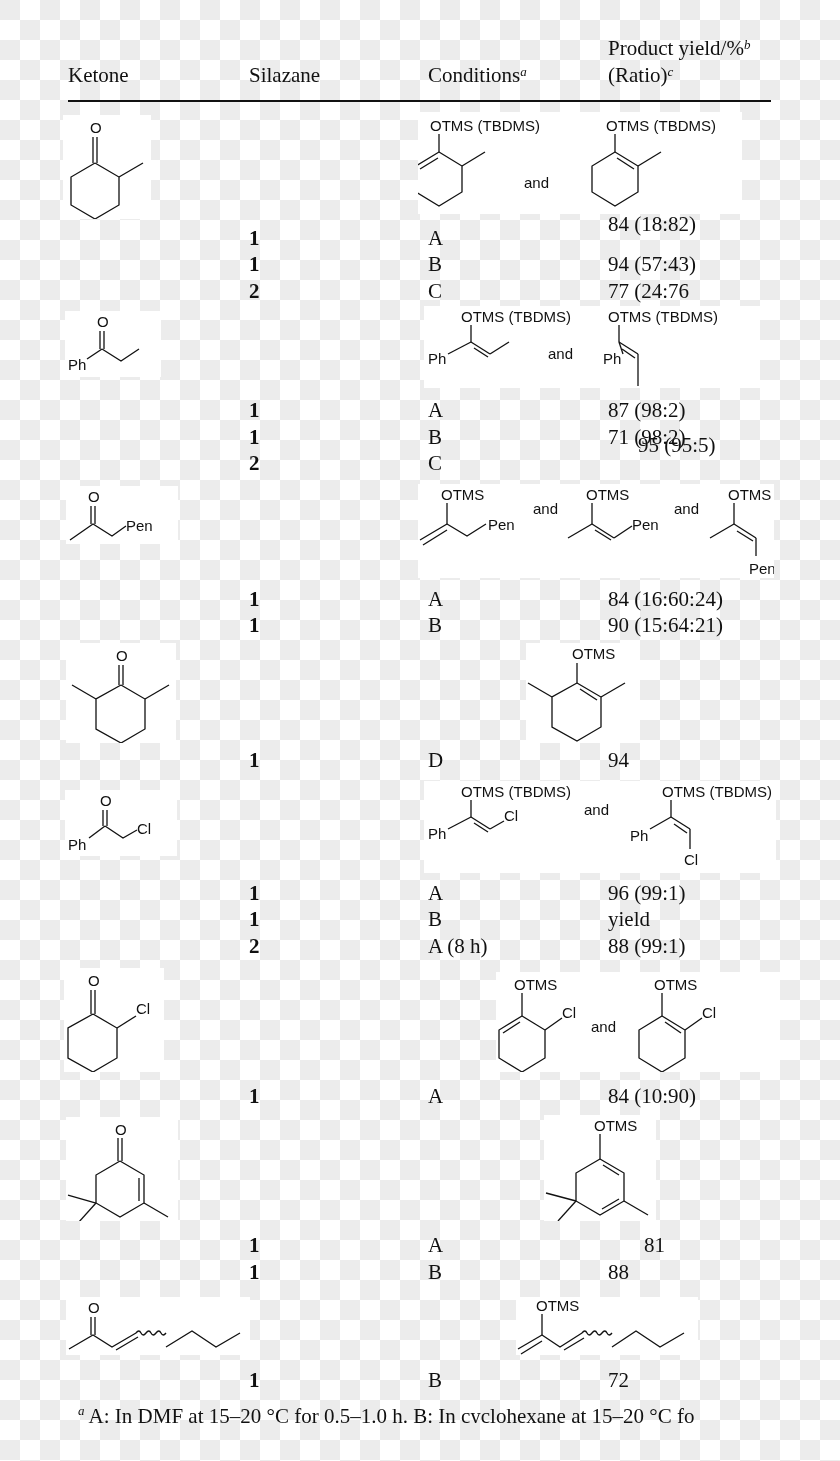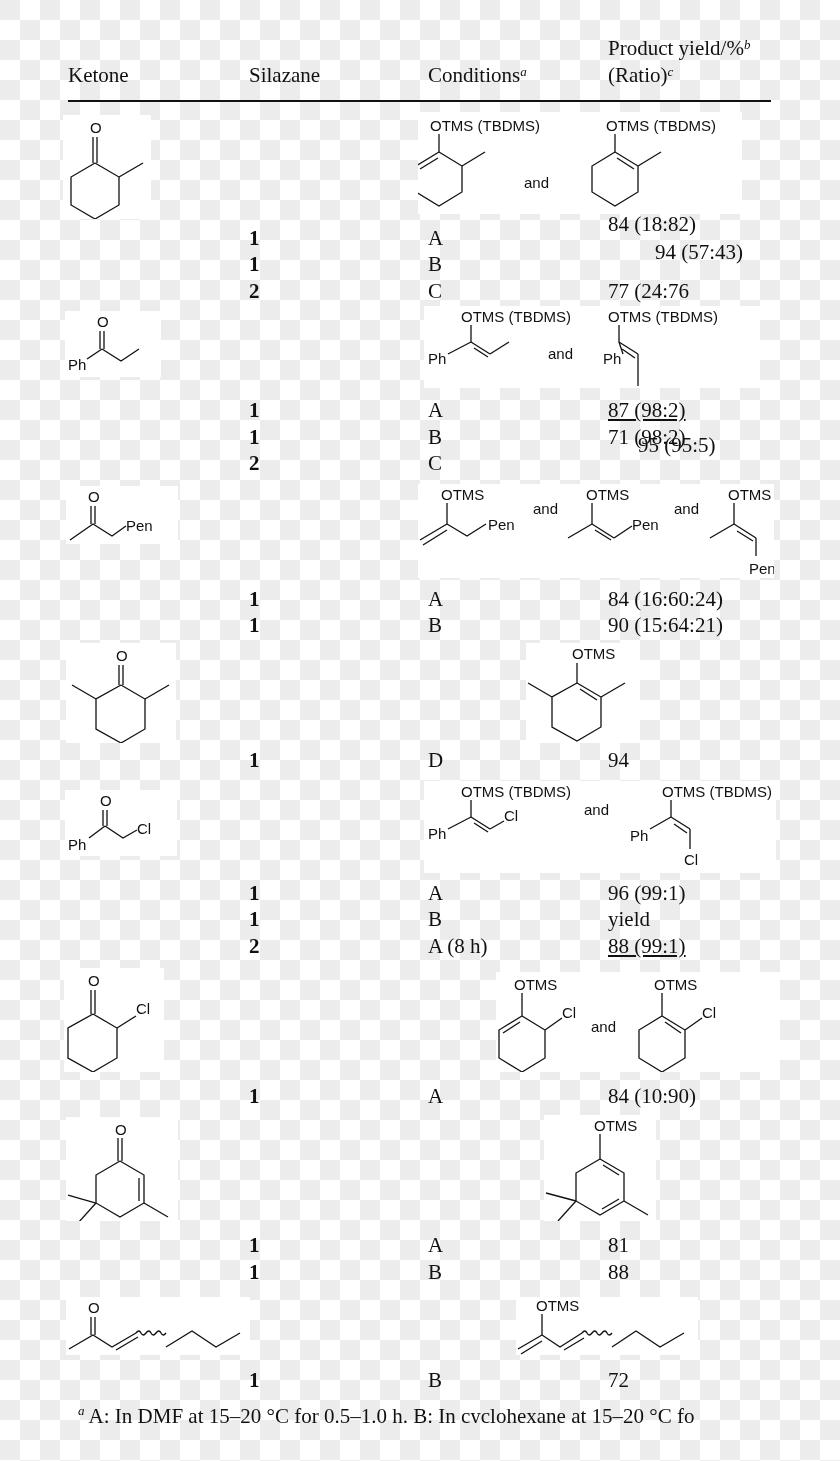--- a/index.html
+++ b/index.html
@@ -61,21 +61,21 @@
     <polyline points="197,40 220,54 220,80 197,94 174,80 174,54 197,40"></polyline>
     <line x1="199" y1="46" x2="216" y2="57"></line>
     <line x1="220" y1="54" x2="243" y2="40"></line>
   </svg>
 </div>
 <div class="cell sil" style="top:226px;">1</div>
 <div class="cell cond" style="top:226px;">A</div>
 <div class="cell yld" style="top:212px;">84 (18:82)</div>
 <div class="cell sil" style="top:252px;">1</div>
 <div class="cell cond" style="top:252px;">B</div>
-<div class="cell yld" style="top:240px;margin-left:47px;">94 (57:43)</div>
+<div class="cell yld" style="top:252px;">94 (57:43)</div>
 <div class="cell sil" style="top:279px;">2</div>
 <div class="cell cond" style="top:279px;">C</div>
 <div class="cell yld" style="top:279px;">77 (24:76</div>
 
 <div class="struct" style="left:65px;top:311px;width:96px;height:66px;">
   <svg width="96" height="66">
     <text x="32" y="16">O</text>
     <line x1="35" y1="20" x2="35" y2="38"></line>
       <line x1="39" y1="20" x2="39" y2="38"></line>
     <text x="3" y="59">Ph</text>
@@ -97,21 +97,21 @@
     <line x1="195" y1="19" x2="195" y2="36"></line>
     <text x="179" y="58">Ph</text>
     <line x1="199" y1="48" x2="195" y2="36"></line>
     <line x1="195" y1="36" x2="214" y2="48"></line>
       <line x1="198" y1="43" x2="211" y2="52"></line>
     <line x1="214" y1="48" x2="214" y2="80"></line>
   </svg>
 </div>
 <div class="cell sil" style="top:398px;">1</div>
 <div class="cell cond" style="top:398px;">A</div>
-<div class="cell yld" style="top:398px;text-decoration:underline;">87 (98:2)</div>
+<div class="cell yld" style="top:398px;">87 (98:2)</div>
 <div class="cell sil" style="top:425px;">1</div>
 <div class="cell cond" style="top:425px;">B</div>
 <div class="cell yld" style="top:425px;">71 (98:2)</div>
 <div class="cell sil" style="top:451px;">2</div>
 <div class="cell cond" style="top:451px;">C</div>
 <div class="cell yld" style="top:433px;margin-left:30px;">95 (95:5)</div>
 
 <div class="struct" style="left:66px;top:486px;width:112px;height:58px;">
   <svg width="112" height="58">
     <text x="22" y="16">O</text>
@@ -211,21 +211,21 @@
   </svg>
 </div>
 <div class="cell sil" style="top:881px;">1</div>
 <div class="cell cond" style="top:881px;">A</div>
 <div class="cell yld" style="top:881px;">96 (99:1)</div>
 <div class="cell sil" style="top:907px;">1</div>
 <div class="cell cond" style="top:907px;">B</div>
 <div class="cell yld" style="top:907px;">yield</div>
 <div class="cell sil" style="top:934px;">2</div>
 <div class="cell cond" style="top:934px;">A (8 h)</div>
-<div class="cell yld" style="top:934px;text-decoration:underline;">88 (99:1)</div>
+<div class="cell yld" style="top:934px;">88 (99:1)</div>
 
 <div class="struct" style="left:64px;top:968px;width:100px;height:104px;">
   <svg width="100" height="104">
     <text x="24" y="18">O</text>
     <line x1="27" y1="22" x2="27" y2="46"></line>
       <line x1="31" y1="22" x2="31" y2="46"></line>
     <polyline points="29,46 53,60 53,90 29,104 4,90 4,60 29,46"></polyline>
     <line x1="53" y1="60" x2="72" y2="48"></line>
     <text x="72" y="46">Cl</text>
   </svg>
@@ -270,21 +270,21 @@
     <polyline points="56,44 80,58 80,86 56,100 32,86 32,58 56,44"></polyline>
     <line x1="59" y1="50" x2="75" y2="60"></line>
     <line x1="75" y1="84" x2="58" y2="94"></line>
     <line x1="32" y1="86" x2="2" y2="78"></line>
     <line x1="32" y1="86" x2="14" y2="106"></line>
     <line x1="80" y1="86" x2="104" y2="100"></line>
   </svg>
 </div>
 <div class="cell sil" style="top:1233px;">1</div>
 <div class="cell cond" style="top:1233px;">A</div>
-<div class="cell yld" style="top:1233px;">81</div>
+<div class="cell yld" style="top:1233px;margin-left:36px;">81</div>
 <div class="cell sil" style="top:1260px;">1</div>
 <div class="cell cond" style="top:1260px;">B</div>
 <div class="cell yld" style="top:1260px;">88</div>
 
 <div class="struct" style="left:66px;top:1297px;width:184px;height:58px;">
   <svg width="184" height="58">
     <text x="22" y="16">O</text>
     <line x1="25" y1="20" x2="25" y2="38"></line>
       <line x1="29" y1="20" x2="29" y2="38"></line>
     <polyline points="3,52 27,38 46,50 70,36"></polyline>

